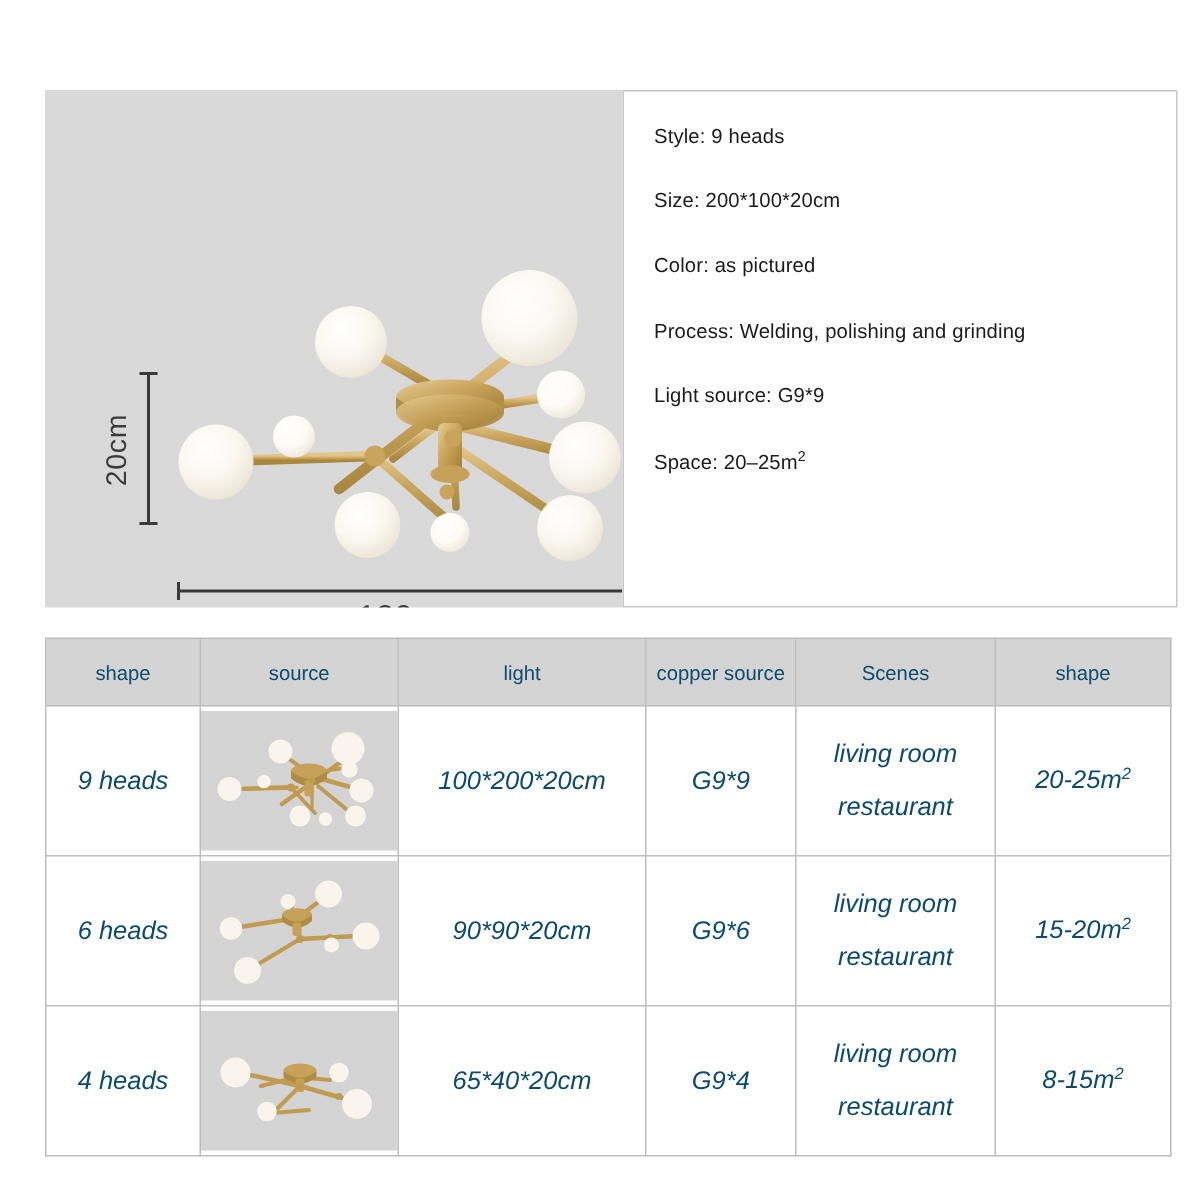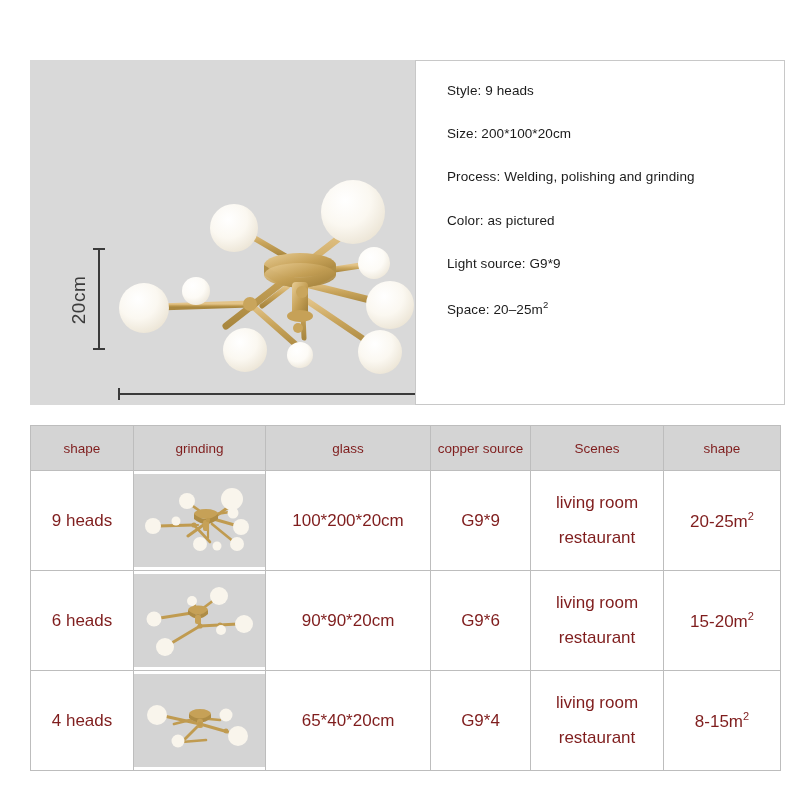--- a/index.html
+++ b/index.html
@@ -36,21 +36,21 @@
   }
 
   #spec-panel {
     position: relative;
     flex: 1;
     height: 345px;
     background: #ffffff;
     border: 1px solid #c8c8c8;
     border-left: 1px solid #c8c8c8;
     box-sizing: border-box;
-    padding: 22px 0 0 31px;
+    padding: 22px 0 0 20px;
   }
 
   .spec-line {
     font-size: 13.5px;
     color: #1b1b1b;
     line-height: 1.2;
     margin-bottom: 27px;
     letter-spacing: .1px;
     white-space: nowrap;
   }
@@ -128,32 +128,33 @@
     left: 30px;
     top: 425px;
     width: 750px;
     border-collapse: collapse;
     table-layout: fixed;
   }
   #spec-table th, #spec-table td {
     border: 1px solid #bdbdbd;
     text-align: center;
     vertical-align: middle;
-    color: #7f1d1d;
+    color: #0c4a6e;
     font-weight: normal;
   }
   #spec-table thead th {
     background: #d4d4d4;
     height: 42px;
     font-size: 13.5px;
   }
   #spec-table tbody td {
     height: 97px;
     font-size: 17px;
     background: #ffffff;
+    font-style: italic;
   }
   td.pic-cell { padding: 0; }
   .pic-box {
     width: 100%;
     height: 93px;
     background: #d4d4d4;
     position: relative;
     overflow: hidden;
   }
   .scene-cell div { line-height: 2.05; }
@@ -248,41 +249,41 @@
     <div id="dim-vertical"></div>
     <div id="dim-vertical-label">20cm</div>
 
     <div id="dim-horizontal"></div>
     <div id="dim-horizontal-label">120cm</div>
   </div>
 
   <div id="spec-panel">
     <div class="spec-line">Style: 9 heads</div>
     <div class="spec-line">Size: 200*100*20cm</div>
+    <div class="spec-line">Color: as pictured</div>
     <div class="spec-line">Process: Welding, polishing and grinding</div>
-    <div class="spec-line">Color: as pictured</div>
     <div class="spec-line">Light source: G9*9</div>
     <div class="spec-line"><span>Space: 20–25m</span><span class="sup">2</span></div>
   </div>
 </div>
 
 <table id="spec-table">
   <colgroup>
     <col class="col-shape">
       <col class="col-pic">
       <col class="col-size">
     <col class="col-light">
       <col class="col-scenes">
       <col class="col-space">
   </colgroup>
   <thead>
     <tr>
       <th>shape</th>
-      <th>grinding</th>
-      <th>glass</th>
+      <th>source</th>
+      <th>light</th>
       <th>copper source</th>
       <th>Scenes</th>
       <th>shape</th>
     </tr>
   </thead>
   <tbody>
 
     <tr>
       <td>9 heads</td>
       <td class="pic-cell">

